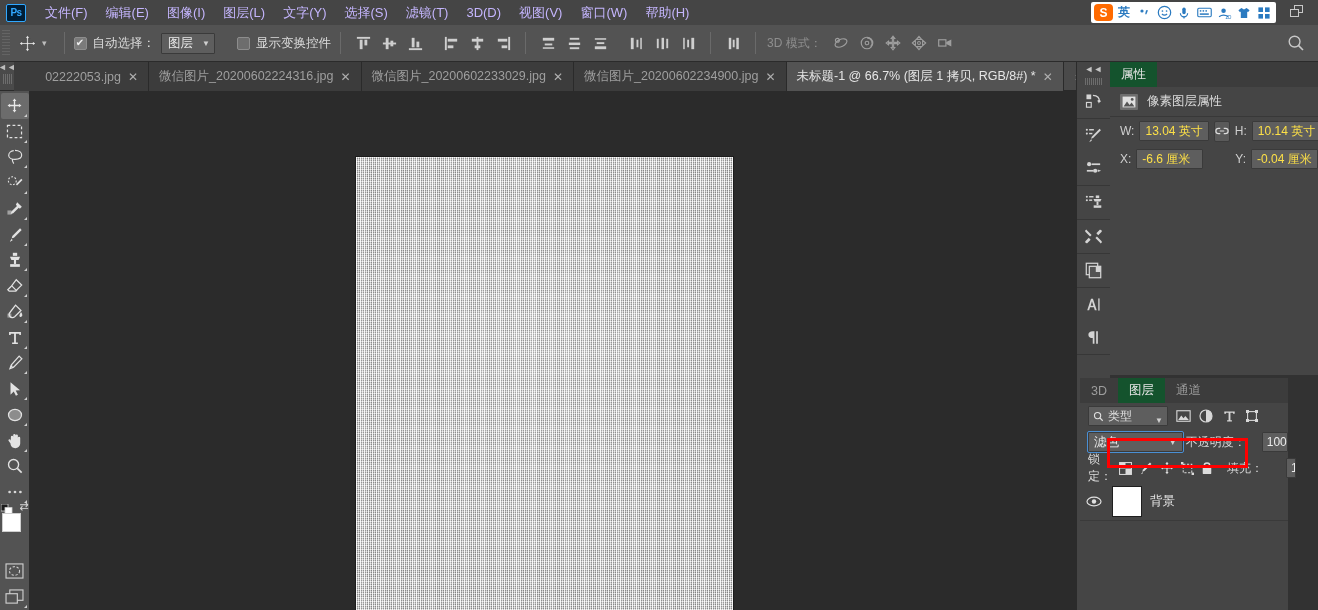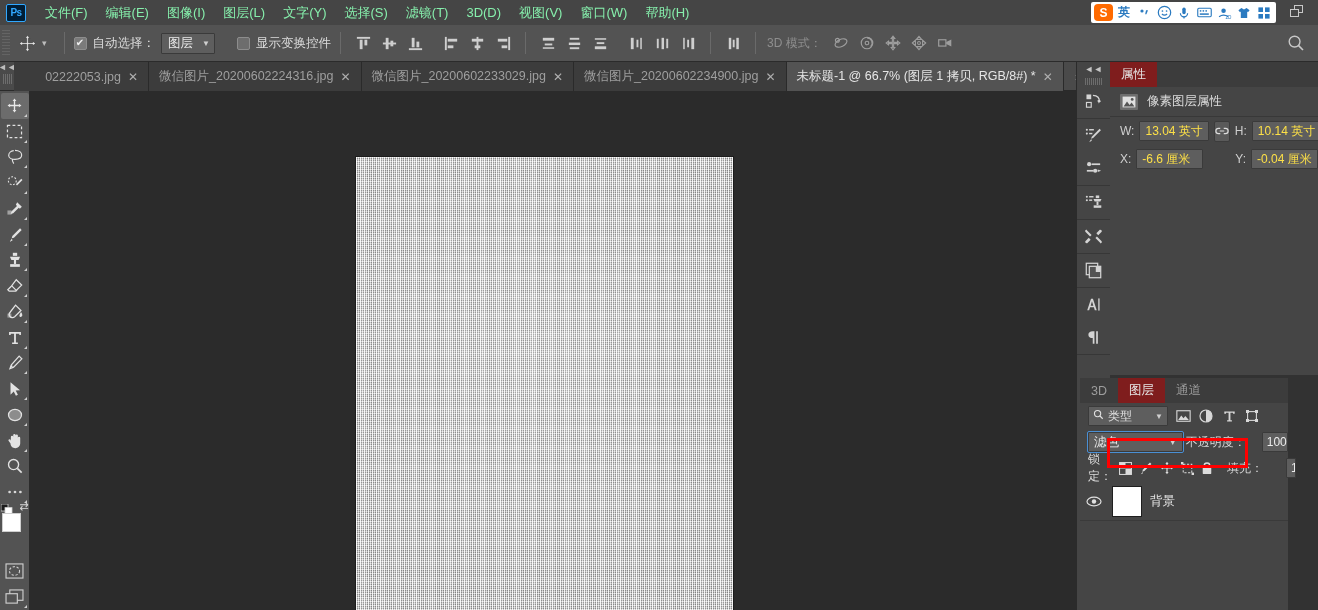--- a/index.html
+++ b/index.html
@@ -19,21 +19,21 @@
     display: flex; align-items: center;
   }
   .ps-logo {
     width: 20px; height: 18px; margin-left: 6px; margin-right: 10px;
     background: #001e36; border: 1px solid #31a8ff; border-radius: 2px;
     color: #31a8ff; font-size: 10px; font-weight: bold;
     display: flex; align-items: center; justify-content: center;
     letter-spacing: -0.5px;
   }
   .menu-item {
-    color: #86efac; font-size: 13px; padding: 3px 9px;
+    color: #c4b5fd; font-size: 13px; padding: 3px 9px;
     white-space: nowrap; cursor: default;
   }
 
   .sogou-bar {
     position: absolute; right: 42px; top: 2px; height: 21px;
     background: #ffffff; border-radius: 2px;
     display: flex; align-items: center; padding: 0 3px; gap: 2px;
   }
   .sg-logo {
     width: 19px; height: 17px; background: #ff6a00; border-radius: 4px;
@@ -236,21 +236,21 @@
     background: #454545;
   }
   .panel-tabrow {
     height: 25px; display: flex; align-items: stretch;
     background: #3c3c3c;
   }
   .panel-tab {
     display: flex; align-items: center; padding: 0 11px;
     font-size: 12.5px; color: #9d9d9d; background: #3c3c3c;
   }
-  .panel-tab.active { background: #7f1d1d; color: #e6e6e6; text-align: right; }
+  .panel-tab.active { background: #14532d; color: #e6e6e6; text-align: right; }
   .props-head {
     height: 30px; display: flex; align-items: center; gap: 9px;
     padding: 0 10px; color: #dcdcdc; font-size: 12.5px;
     border-bottom: 1px solid #383838;
   }
   .props-icon {
     width: 18px; height: 16px; background: #6e6e6e; border-radius: 1px;
     display: flex; align-items: center; justify-content: center;
   }
   .props-row {
@@ -272,21 +272,21 @@
   .layers {
     position: absolute; top: 378px; left: 1080px;
     width: 208px; height: 232px;
     background: #454545;
   }
   .lyr-filter {
     height: 26px; display: flex; align-items: center; gap: 7px; padding: 0 8px;
   }
   .lyr-filter-select {
     width: 80px; height: 20px; background: #5e5e5e; border: 1px solid #3a3a3a;
-    border-radius: 1px; display: flex; align-items: center;
+    border-radius: 1px; display: flex; align-items: flex-end;
     padding: 0 4px; gap: 4px; color: #e0e0e0; font-size: 12px;
   }
   .lyr-filter-select .cv { margin-left: auto; font-size: 8px; color: #cfcfcf; }
   .lyr-fi { width: 16px; height: 16px; color: #d8d8d8;
             display: flex; align-items: center; justify-content: center; }
 
   .lyr-blend-row {
     height: 26px; display: flex; align-items: center; padding: 0 0 0 8px; gap: 0;
     position: relative;
   }

